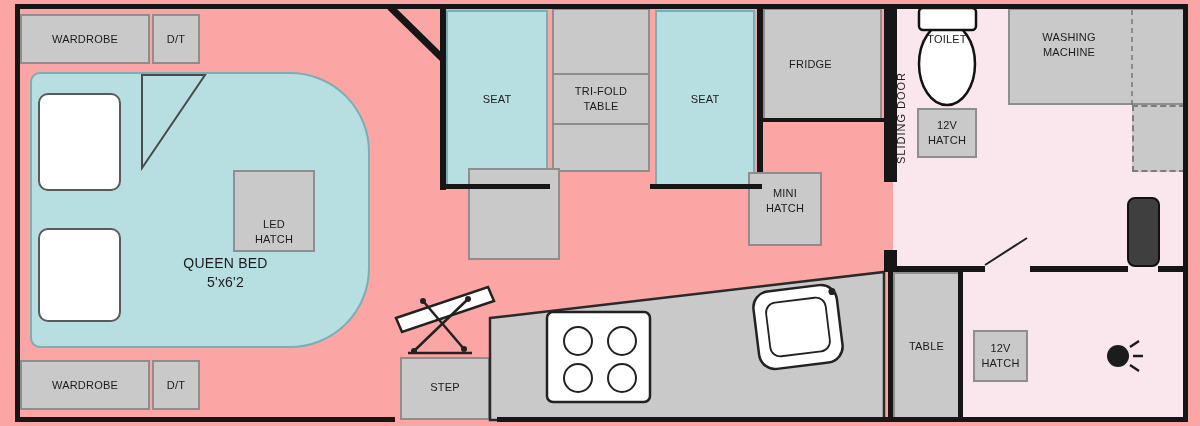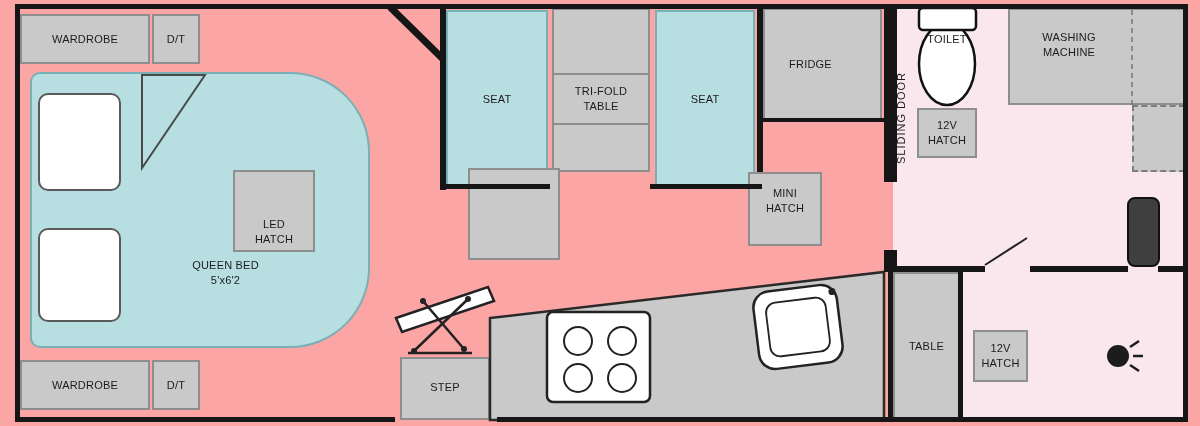--- a/index.html
+++ b/index.html
@@ -7,21 +7,21 @@
         font-family:"Liberation Sans",sans-serif;}
   .pink{position:absolute;background:#fae7ed;z-index:0;}
   .box{position:absolute;background:#c9c9c9;border:2px solid #8e8e8e;box-sizing:border-box;z-index:1;}
   .teal{background:#b7dfe2;border-color:#79afb5;}
   .white{background:#ffffff;border:2px solid #5a5a5a;border-radius:10px;}
   .bed{border-radius:10px 80px 80px 10px;}
   .dashed{border:2px dashed #7d7d7d;background:#c9c9c9;}
   .overlay{position:absolute;left:0;top:0;width:1200px;height:426px;z-index:2;pointer-events:none;}
   .label{position:absolute;display:flex;align-items:center;justify-content:center;text-align:center;
          font-size:11px;line-height:1.35;color:#1b1b1b;white-space:pre-line;letter-spacing:.2px;z-index:3;}
-  .big{font-size:11px;}
+  .big{font-size:14px;}
   .vlabel{writing-mode:vertical-rl;transform:rotate(180deg);letter-spacing:1px;}
 </style>
 </head>
 <body>
 
 <div id="plan">
 
   <div class="pink" style="left:893px;top:5px;width:295px;height:265px;"></div>
   <div class="pink" style="left:960px;top:270px;width:228px;height:150px;"></div>
 

